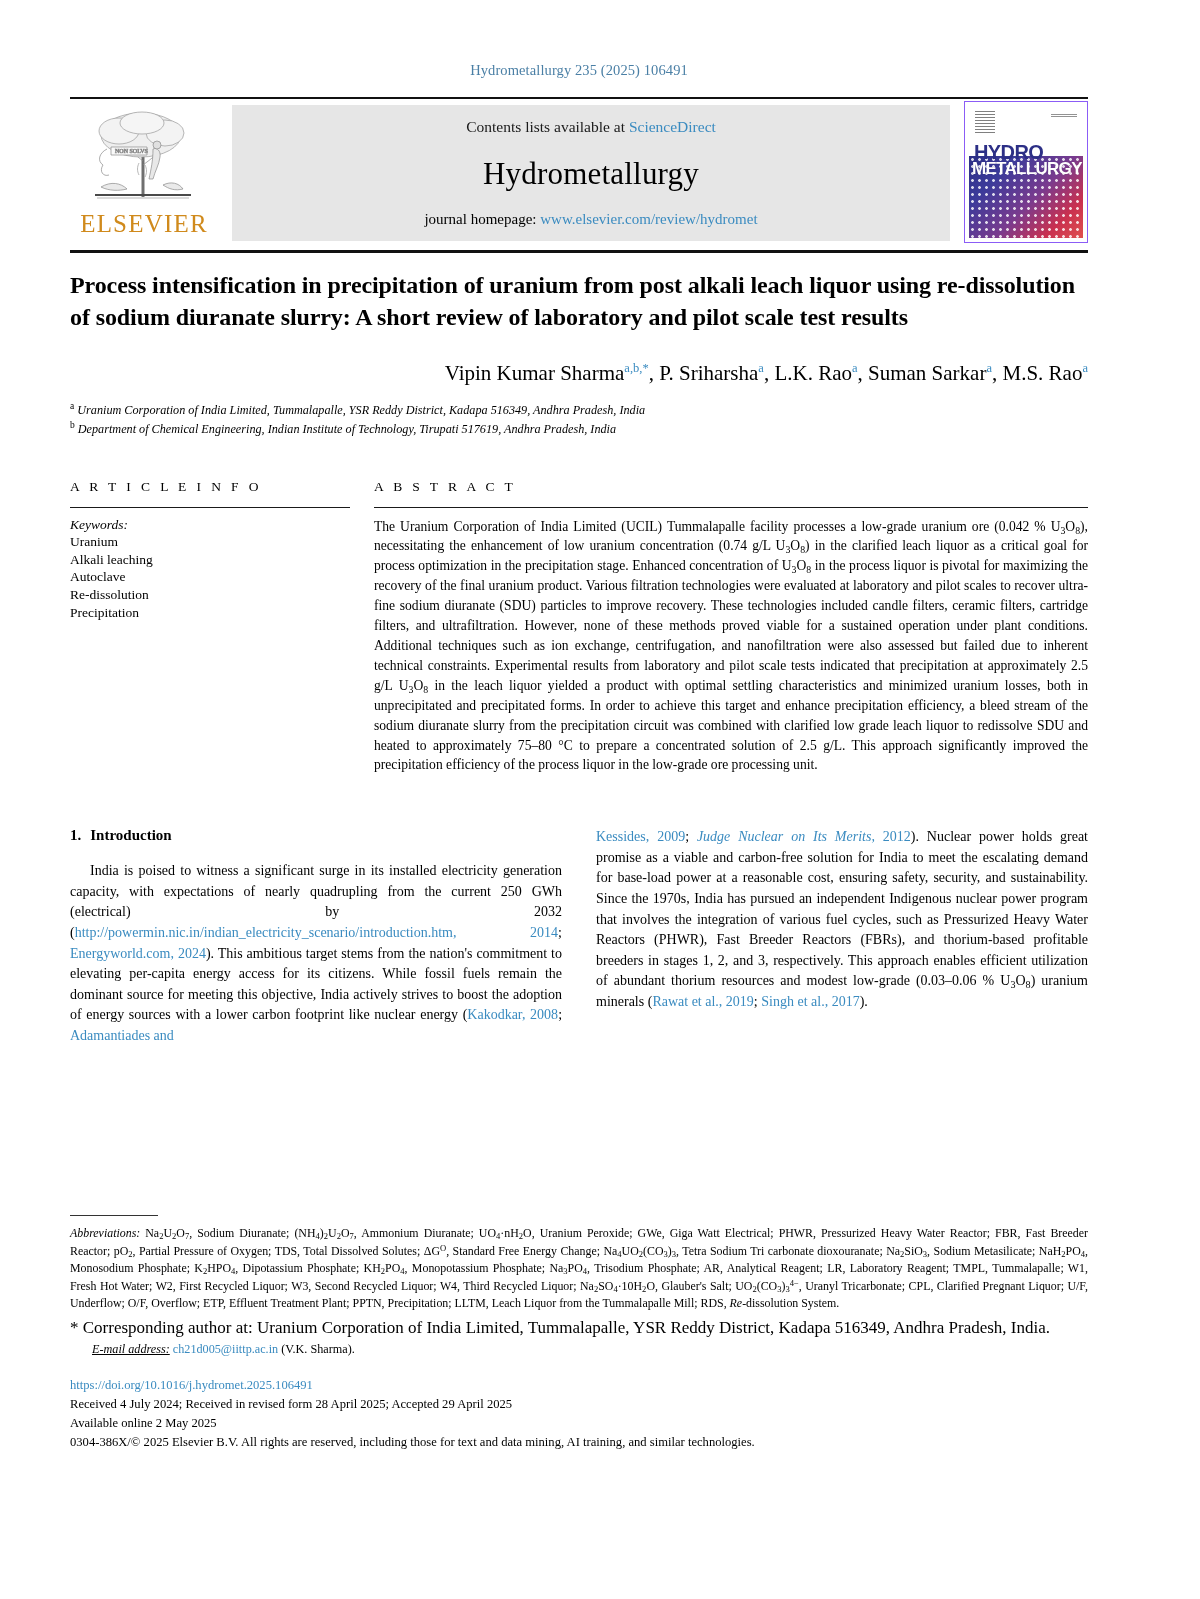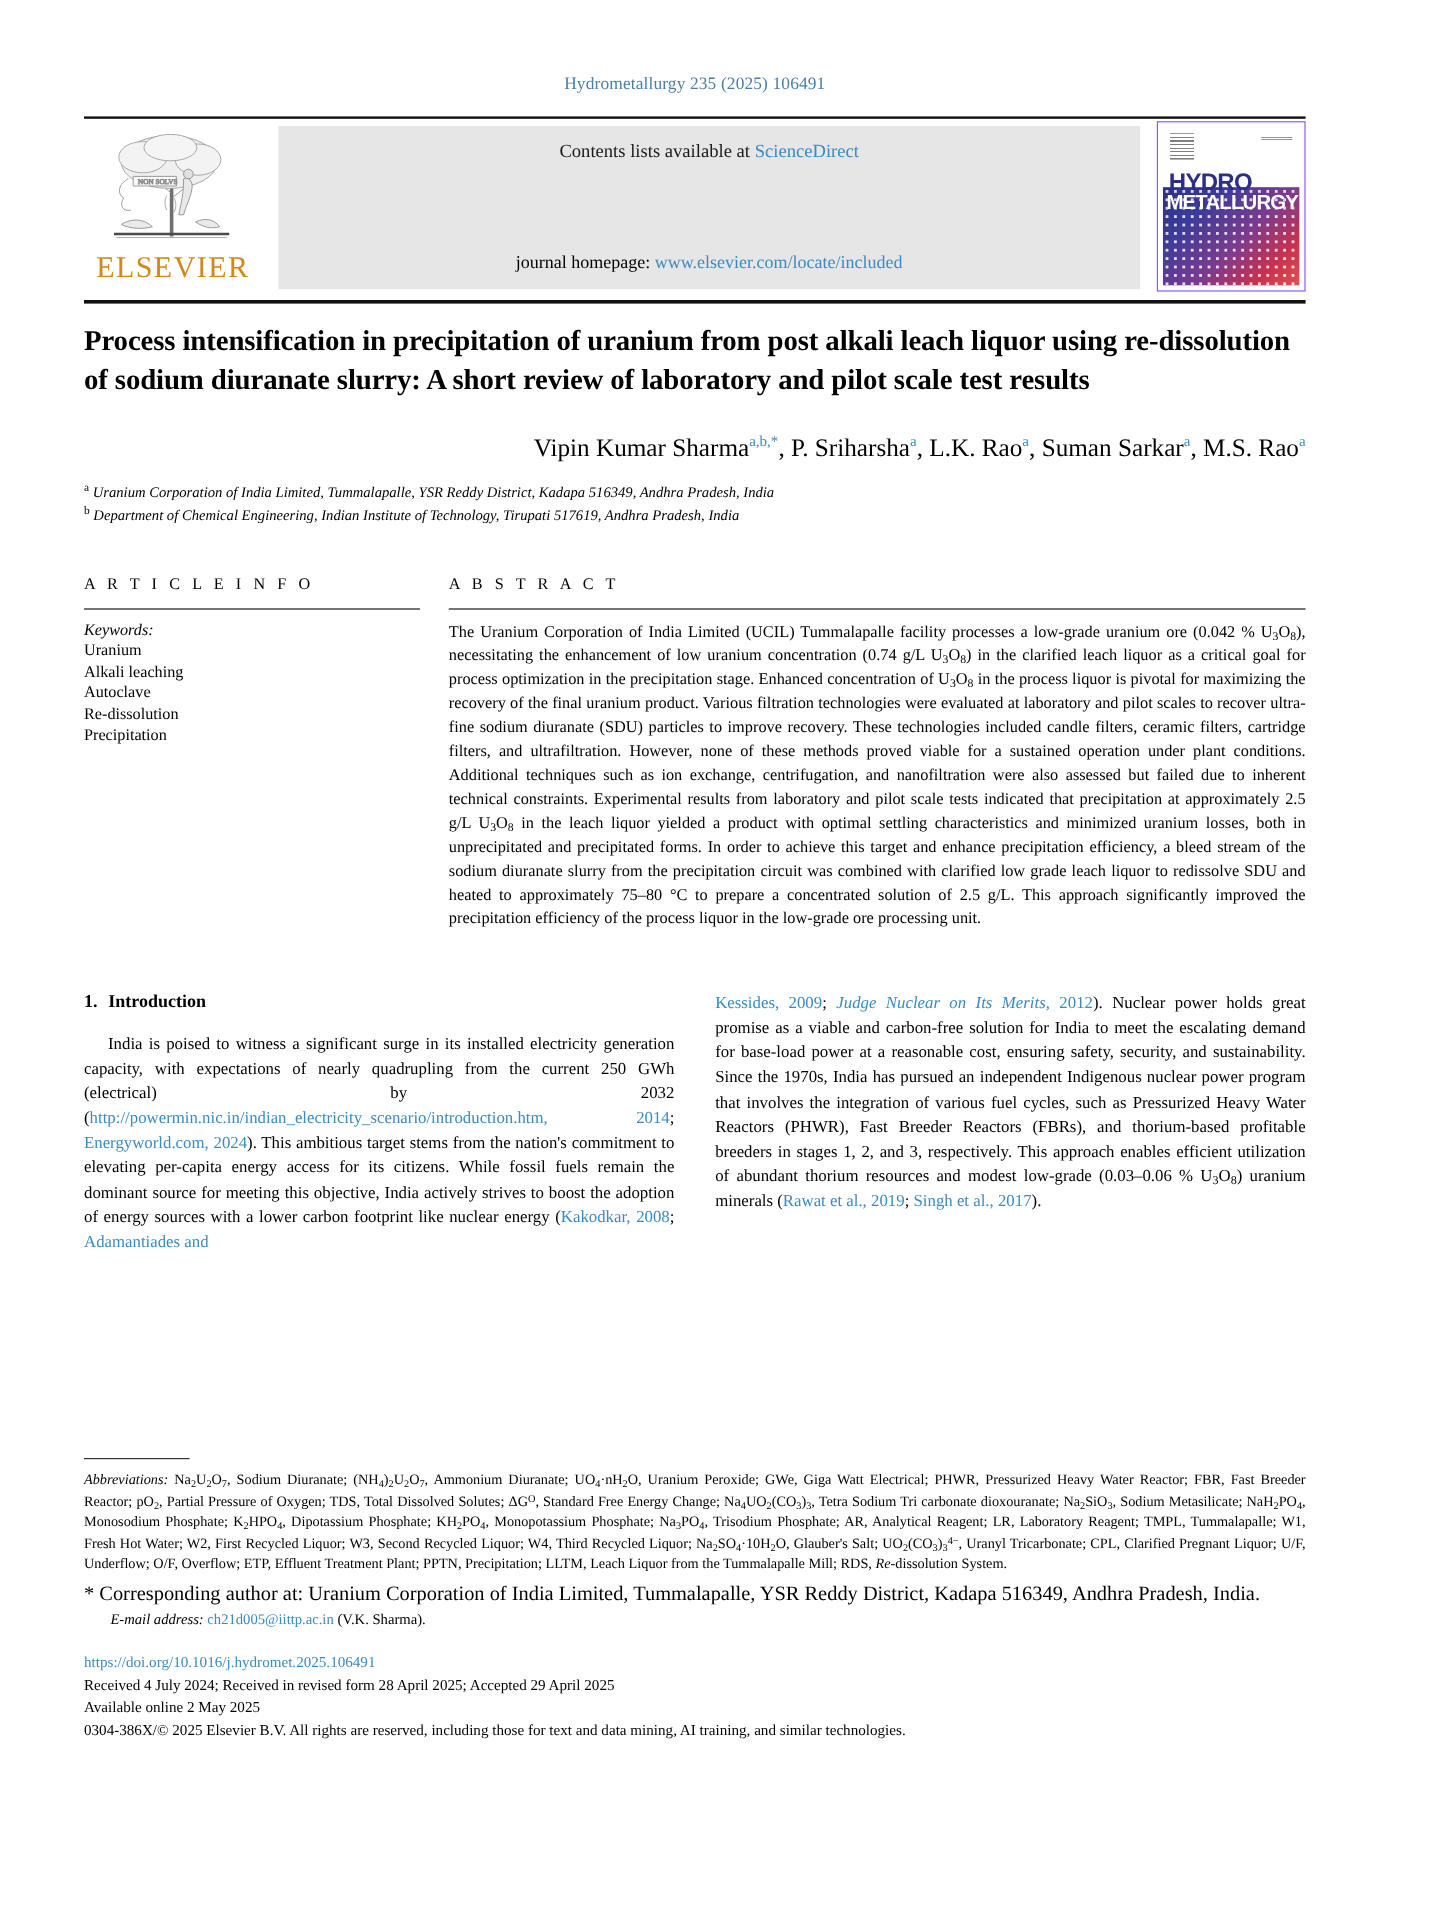--- a/index.html
+++ b/index.html
@@ -222,21 +222,21 @@
     line-height: 1.45;
     margin-top: 4px;
     padding-left: 9px;
     text-indent: -9px;
   }
   .email {
     font-size: 12.2px;
     line-height: 1.45;
     padding-left: 22px;
   }
-  .email .it { font-style: italic; }
+  .email .it { font-style: italic; text-decoration: underline; }
   .pubinfo {
     margin-top: 18px;
     font-size: 12.6px;
     line-height: 1.5;
   }
   sub, sup { line-height: 0; }
   sub { font-size: .72em; vertical-align: -.26em; }
   .sup-num { font-size: .72em; vertical-align: .42em; }
 </style>
 </head>
@@ -269,22 +269,23 @@
           <path d="M12 93 L104 93" stroke="#9a9a9a"></path>
         </g>
       </svg>
       <div class="elsevier-word">ELSEVIER</div>
     </div>
 
     <div class="journal-band">
       <div class="contents-line">
         <span>Contents lists available at </span><span class="link">ScienceDirect</span>
       </div>
+      <div class="journal-title">Hydrometallurgy</div>
       <div class="homepage-line">
-        <span>journal homepage: </span><span class="link">www.elsevier.com/locate/included</span>
+        <span>journal homepage: </span><span class="link">www.elsevier.com/review/hydromet</span>
       </div>
     </div>
 
     <div class="cover-thumb">
       <div class="cover-inner">
         <div class="cover-tinylogo"></div>
         <div class="cover-tinyright"></div>
         <div class="cover-grad"></div>
         <div class="cover-dots"></div>
         <div class="cover-hydro">HYDRO</div>

